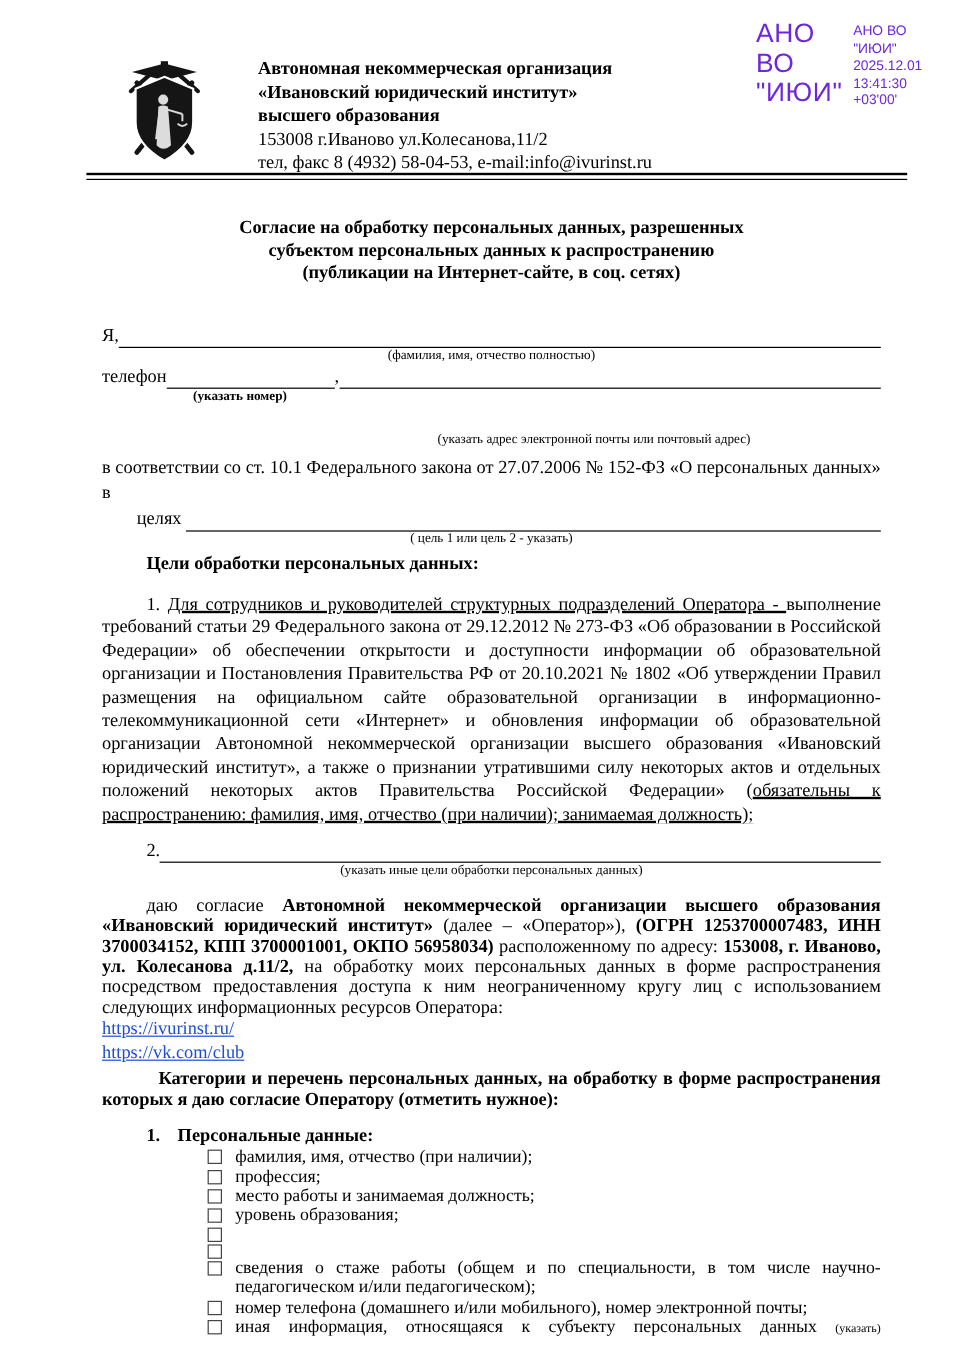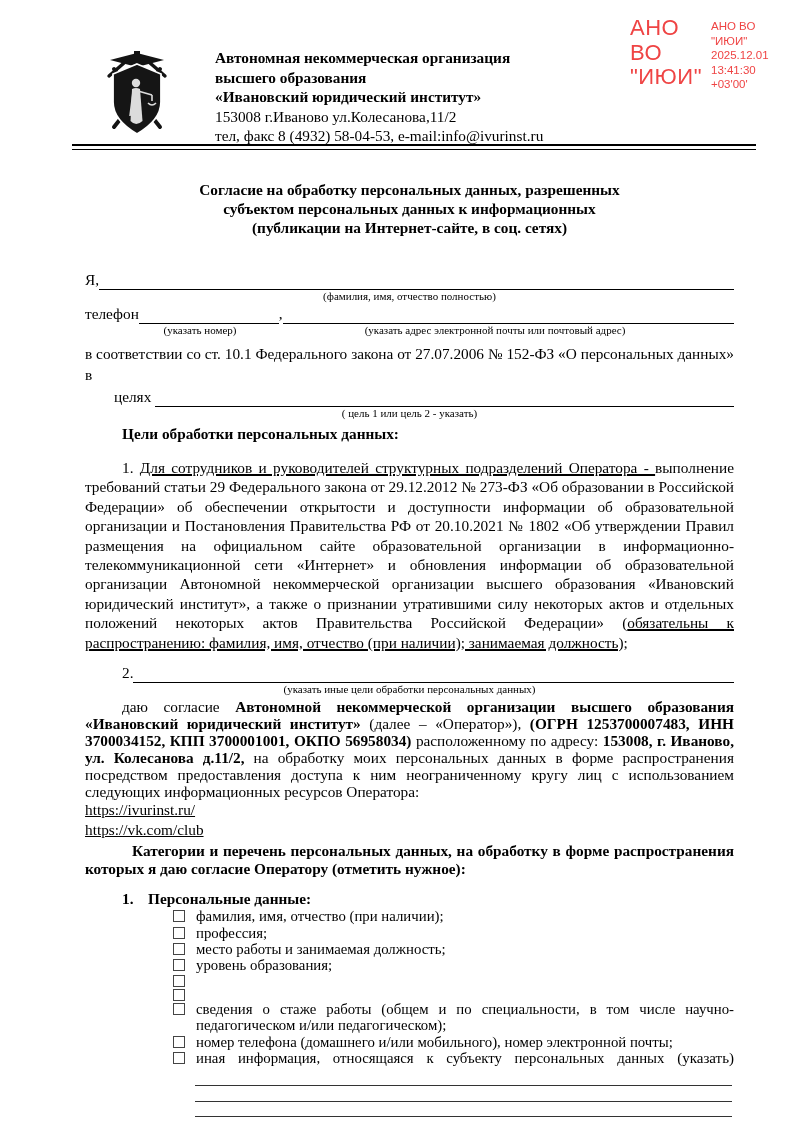--- a/index.html
+++ b/index.html
@@ -7,57 +7,57 @@
   body {
     width:794px; height:1123px; position:relative; overflow:hidden;
     font-family:"Liberation Serif", serif; color:#000; font-size:15.3px;
   }
   
   .header { position:relative; height:146px; }
   .logo { position:absolute; left:106px; top:50px; width:62px; height:86px; }
   .org-block { position:absolute; left:215px; top:48px; width:440px; text-align:left; line-height:19.5px; }
   .org-bold { font-weight:bold; }
   .stamp { position:absolute; left:630px; top:16px; display:flex; gap:9px;
-           font-family:"Liberation Sans", sans-serif; color:#ef4444; }
+           font-family:"Liberation Sans", sans-serif; color:#6d28d9; }
   .stamp-big { font-size:22px; line-height:24.5px; letter-spacing:.5px; }
   .stamp-small { font-size:11.5px; line-height:14.5px; padding-top:3px; }
   .rule { position:absolute; top:144px; left:72px; width:684px; height:6px;
           border-top:2.5px solid #000; border-bottom:1.5px solid #000; }
   
   .content { position:absolute; top:150px; left:0; width:794px; padding:0 60px 0 85px; }
   .title { text-align:center; font-weight:bold; line-height:19px; margin-top:30px; }
   .fl { display:flex; align-items:flex-end; line-height:21px; }
   .fill { flex:1; border-bottom:1px solid #000; height:18px; }
   .fill-fixed { width:140px; border-bottom:1px solid #000; height:18px; }
   .cap { font-size:11px; line-height:13px; }
   .cap-center { text-align:center;font-family:Liberation Serif, serif; }
   .cap-row { display:flex; font-size:11px; line-height:13px; }
-  .cap-box1 { width:230px; text-align:center; }
-  .cap-box2 { width:360px; text-align:center; }
+  .cap-box1 { width:230px; text-align:center;font-weight:bold; }
+  .cap-box2 { width:360px; text-align:center;margin-top:36px; }
   .fio-row { margin-top:32px; }
   .law-line { margin-top:6px; text-align:justify; text-align-last:justify; line-height:21px; }
   .goal-row { margin-top:1px;margin-left:29px; }
   .goals-heading { font-weight:bold; text-indent:37px; margin-top:4px; line-height:20px; }
   .para { text-align:justify; text-indent:37px; line-height:19.4px; }
   .p1 { margin-top:14px; }
   .bu { font-weight:normal; text-decoration:underline; text-decoration-thickness:1.5px; }
   .b { font-weight:bold; }
   .p2-row { margin-top:10px; padding-left:37px; }
-  .consent { margin-top:2px; line-height:17px; text-indent:37px; }
+  .consent { margin-top:14px; line-height:17px; text-indent:37px; }
   .link { line-height:19.5px; }
-  .link a { color:#000000; text-decoration:underline; cursor:pointer; }
+  .link a { color:#1d4ed8; text-decoration:underline; cursor:pointer; }
   .cats { font-weight:bold; text-indent:47px; line-height:18.2px; margin-top:3px; }
   .list-head { font-weight:bold; margin-top:11px; padding-left:37px; line-height:19px; }
   .list-head .num { display:inline-block; width:26px; }
   .cb-row { display:flex; padding-left:88px; line-height:16.2px; font-size:14.8px; margin-top:0; }
   .cb { width:12px; height:12px; border:1.3px solid #444; margin:2px 11px 0 0; flex:none; background:#fff; }
   .cb-text { flex:1; }
   .cb-just { text-align:justify; }
   .cb-just-last { text-align:justify; text-align-last:justify; }
-  .hint-small { font-size:15px; }
+  .hint-small { font-size:10px; }
   .blank-lines { margin-top:5px; padding-left:110px; }
   .blank-line { border-bottom:1px solid #333; height:15.3px; width:537px; }
 </style>
 </head>
 <body>
 
 <div>
 
   <div class="header">
     <div class="logo">
@@ -78,22 +78,22 @@
         <g stroke="#dcdcdc" stroke-width="1.6" fill="none">
           <line x1="31" y1="41" x2="45" y2="45"></line>
           <line x1="45" y1="45" x2="45" y2="51"></line>
           <path d="M41 53 Q45 57 49 53"></path>
           <line x1="26" y1="42" x2="23" y2="66"></line>
         </g>
       </svg>
     </div>
     <div class="org-block">
       <div class="org-bold">Автономная некоммерческая организация</div>
+      <div class="org-bold">«Ивановский юридический институт»</div>
       <div class="org-bold">высшего образования</div>
-      <div class="org-bold">«Ивановский юридический институт»</div>
       <div>153008 г.Иваново ул.Колесанова,11/2</div>
       <div>тел, факс 8 (4932) 58-04-53, e-mail:info@ivurinst.ru</div>
     </div>
     <div class="stamp">
       <div class="stamp-big">
         <div>АНО</div>
         <div>ВО</div>
         <div>"ИЮИ"</div>
       </div>
       <div class="stamp-small">
@@ -105,21 +105,21 @@
       </div>
     </div>
   </div>
 
   <div class="rule"></div>
 
   <div class="content">
 
     <div class="title">
       <div>Согласие на обработку персональных данных, разрешенных</div>
-      <div>субъектом персональных данных  к информационных</div>
+      <div>субъектом персональных данных  к распространению</div>
       <div>(публикации на Интернет-сайте, в соц. сетях)</div>
     </div>
 
     <div class="fl fio-row">
       <span>Я,</span>
       <span class="fill"></span>
     </div>
     <div class="cap cap-center">(фамилия, имя, отчество полностью)</div>
 
     <div class="fl">

